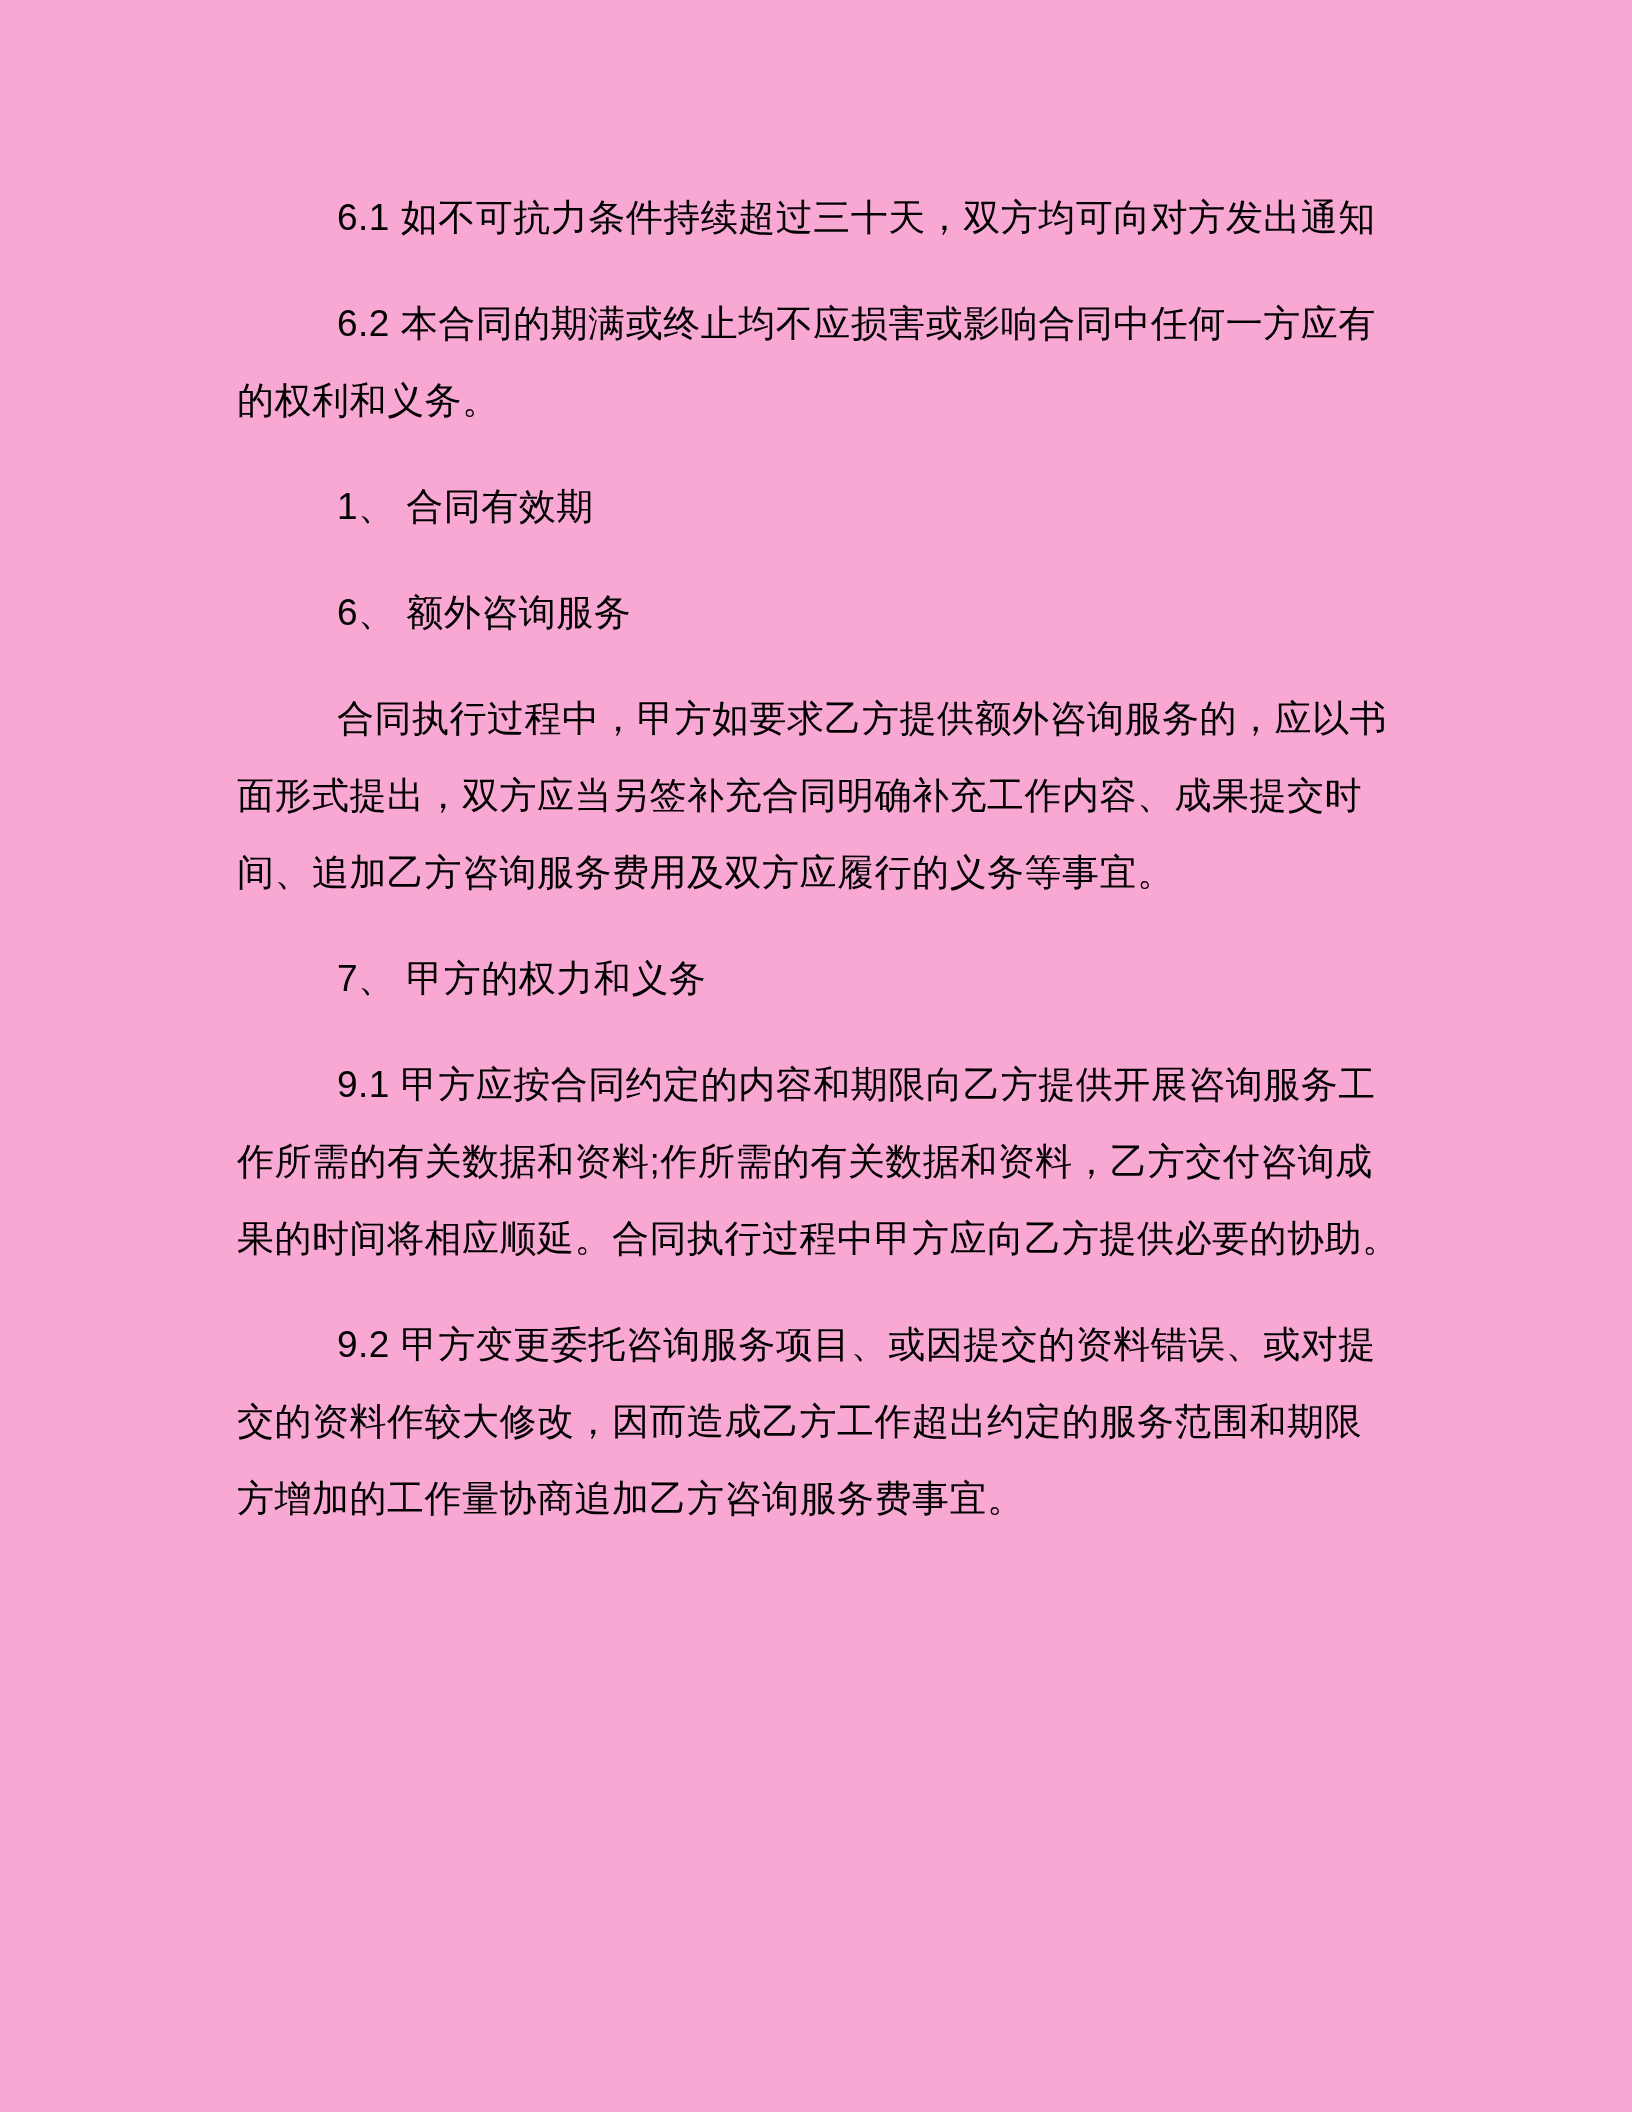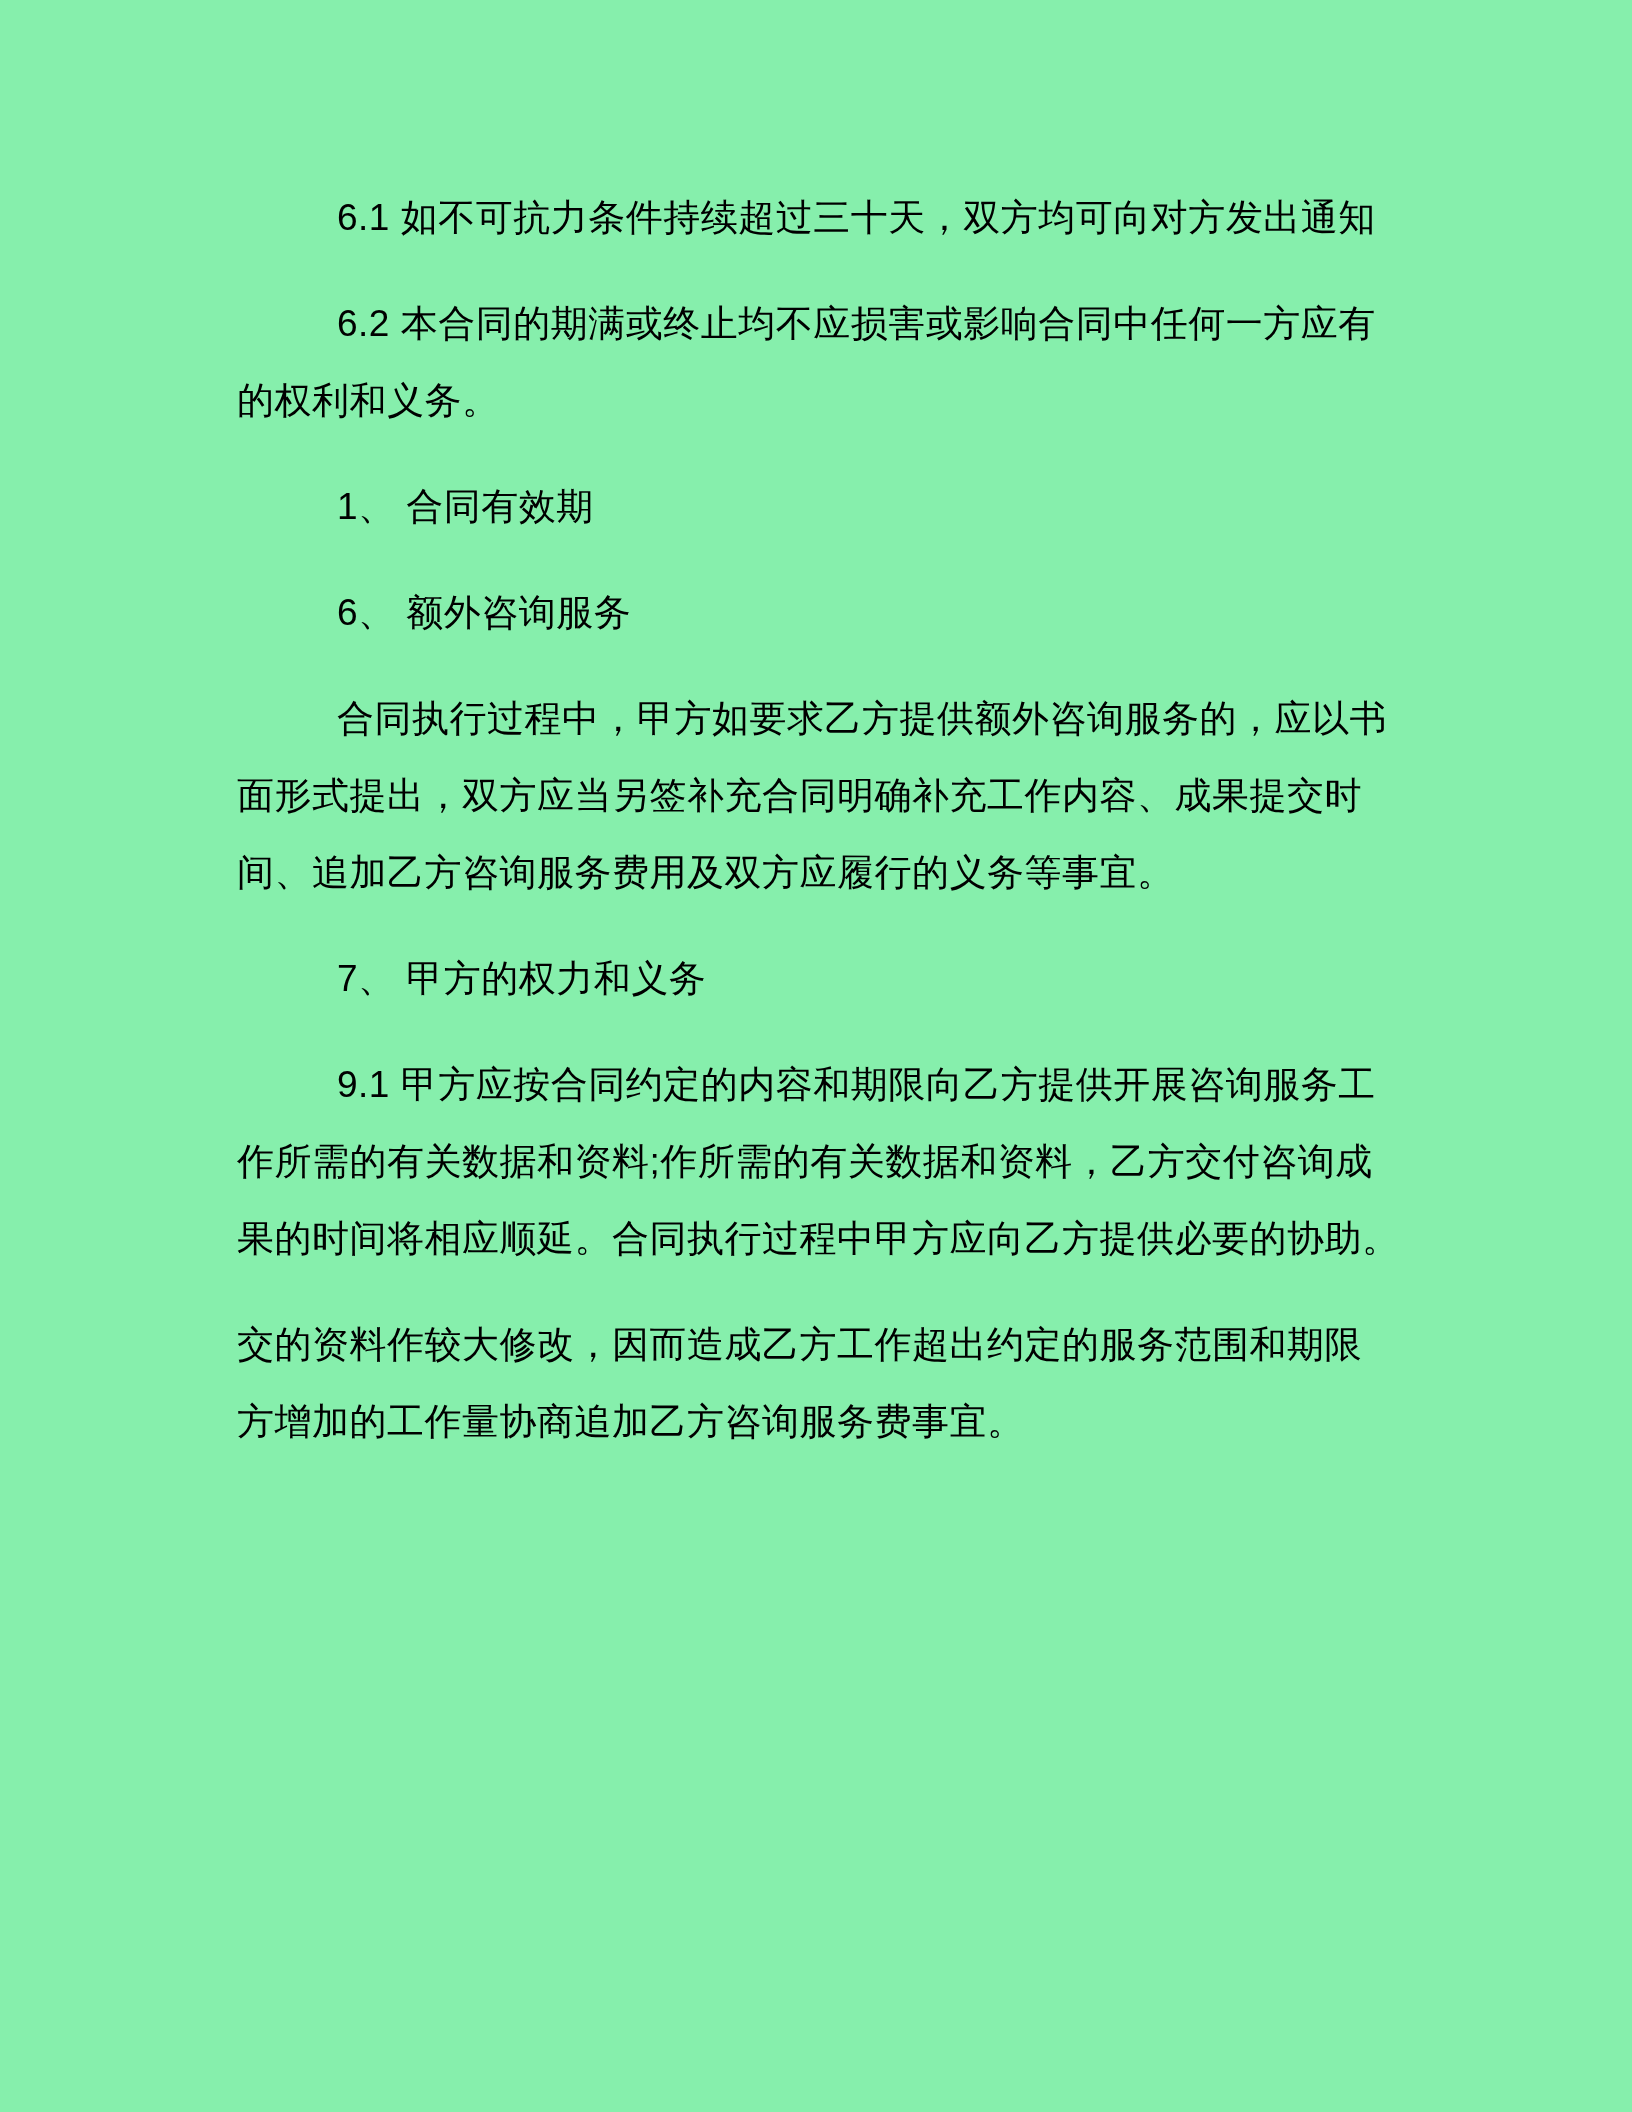--- a/index.html
+++ b/index.html
@@ -4,21 +4,21 @@
 <style>
   html, body {
     margin: 0;
     padding: 0;
     background: #ffffff;
   }
   .page {
     position: relative;
     width: 1632px;
     height: 2112px;
-    background: #86efac;
+    background: #f9a8d4;
     color: #000000;
     font-family: "Liberation Sans", sans-serif;
     overflow: hidden;
   }
   .content {
     position: absolute;
     left: 237px;
     top: 179px;
     width: 1160px;
   }
@@ -61,17 +61,18 @@
       </div>
       <div class="paragraph">
         <div class="line first">7、 甲方的权力和义务</div>
       </div>
       <div class="paragraph">
         <div class="line first">9.1 甲方应按合同约定的内容和期限向乙方提供开展咨询服务工</div>
         <div class="line">作所需的有关数据和资料;作所需的有关数据和资料，乙方交付咨询成</div>
         <div class="line">果的时间将相应顺延。合同执行过程中甲方应向乙方提供必要的协助。</div>
       </div>
       <div class="paragraph">
+        <div class="line first">9.2 甲方变更委托咨询服务项目、或因提交的资料错误、或对提</div>
         <div class="line">交的资料作较大修改，因而造成乙方工作超出约定的服务范围和期限</div>
         <div class="line">方增加的工作量协商追加乙方咨询服务费事宜。</div>
       </div>
     </main>
 </div>
 
 </body></html>

